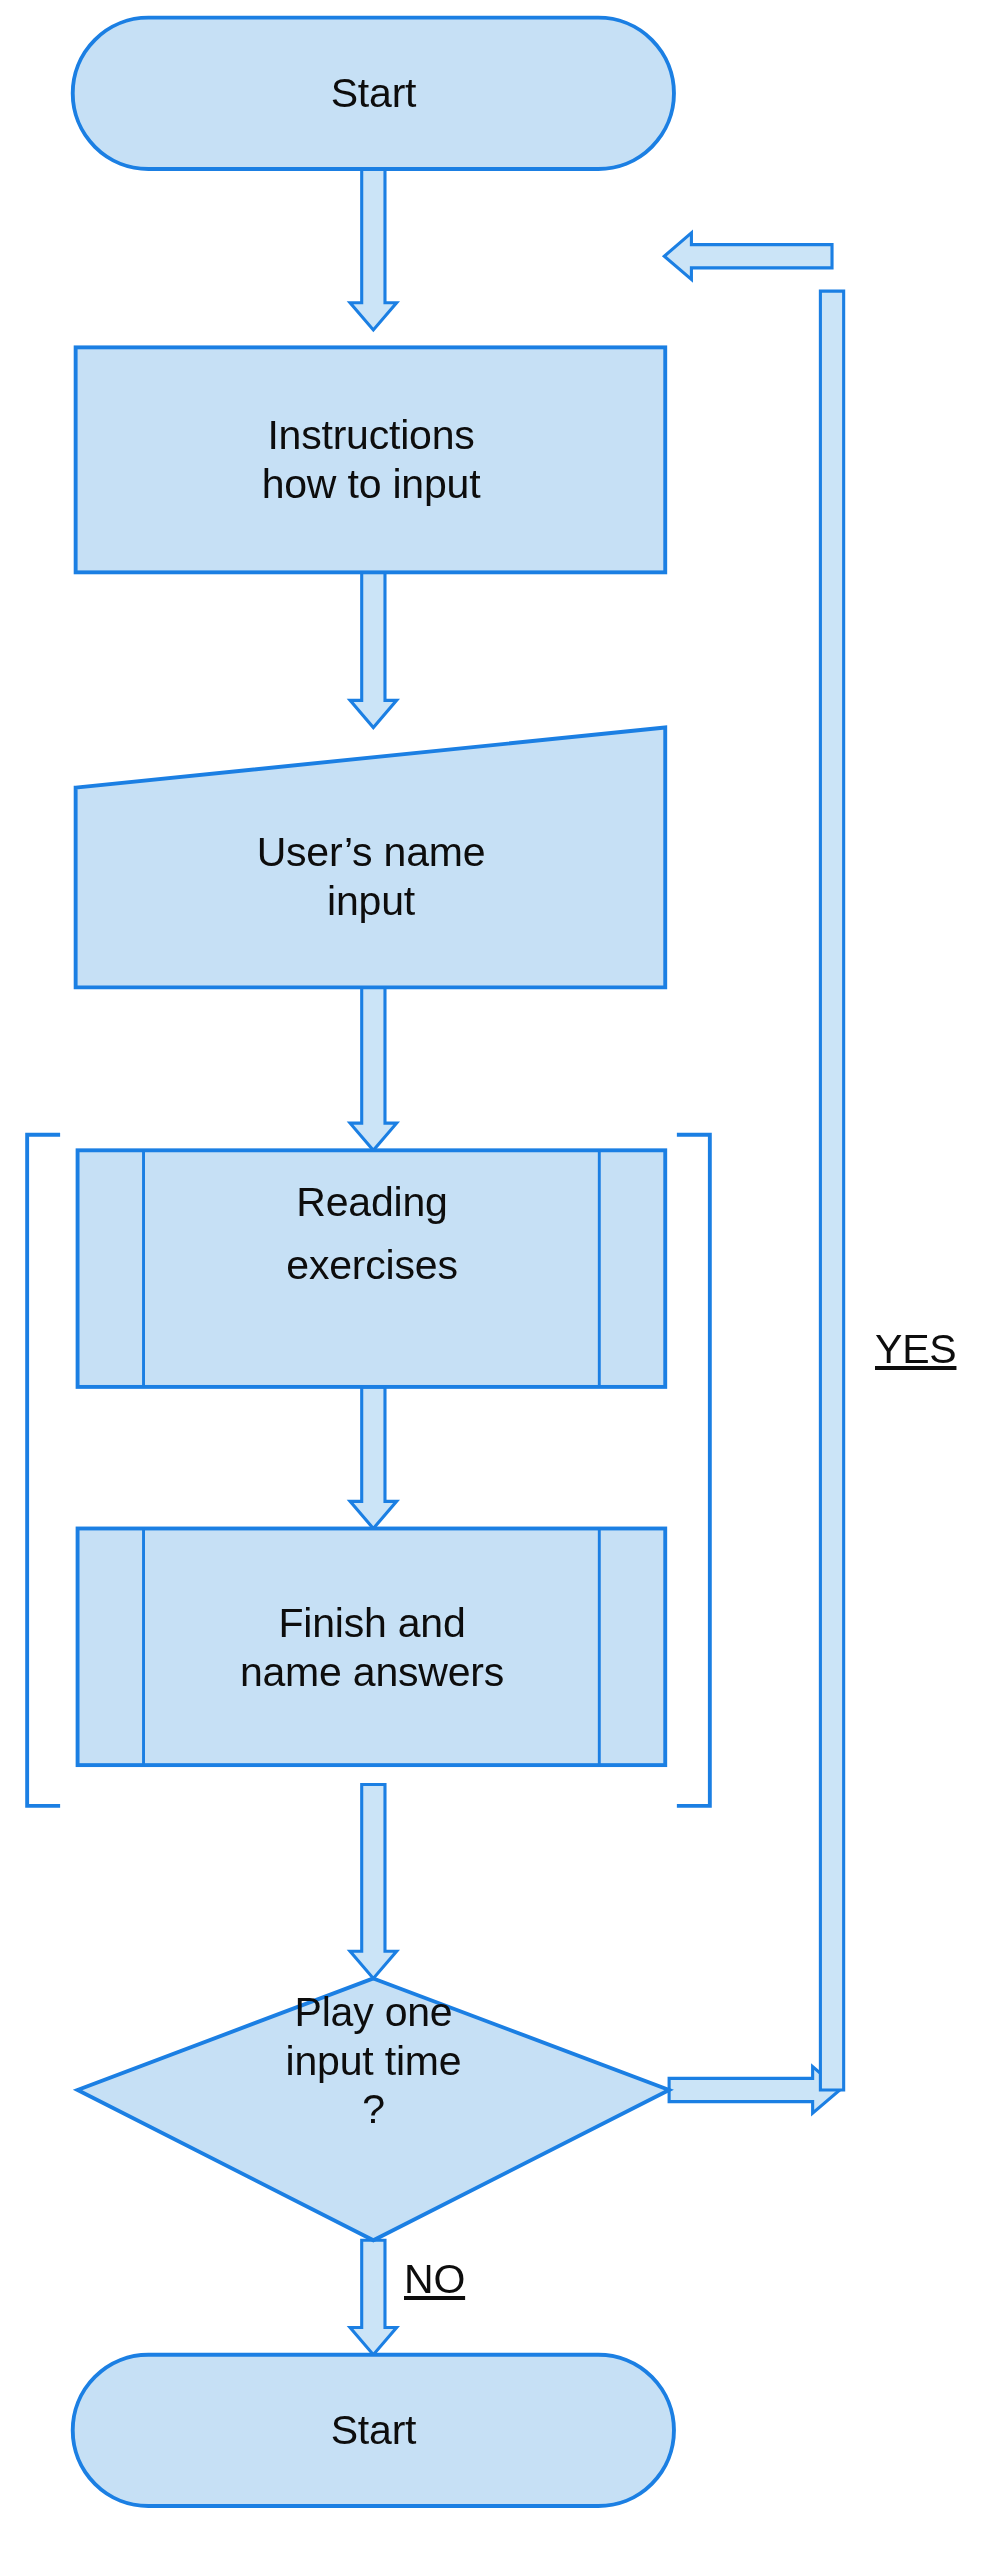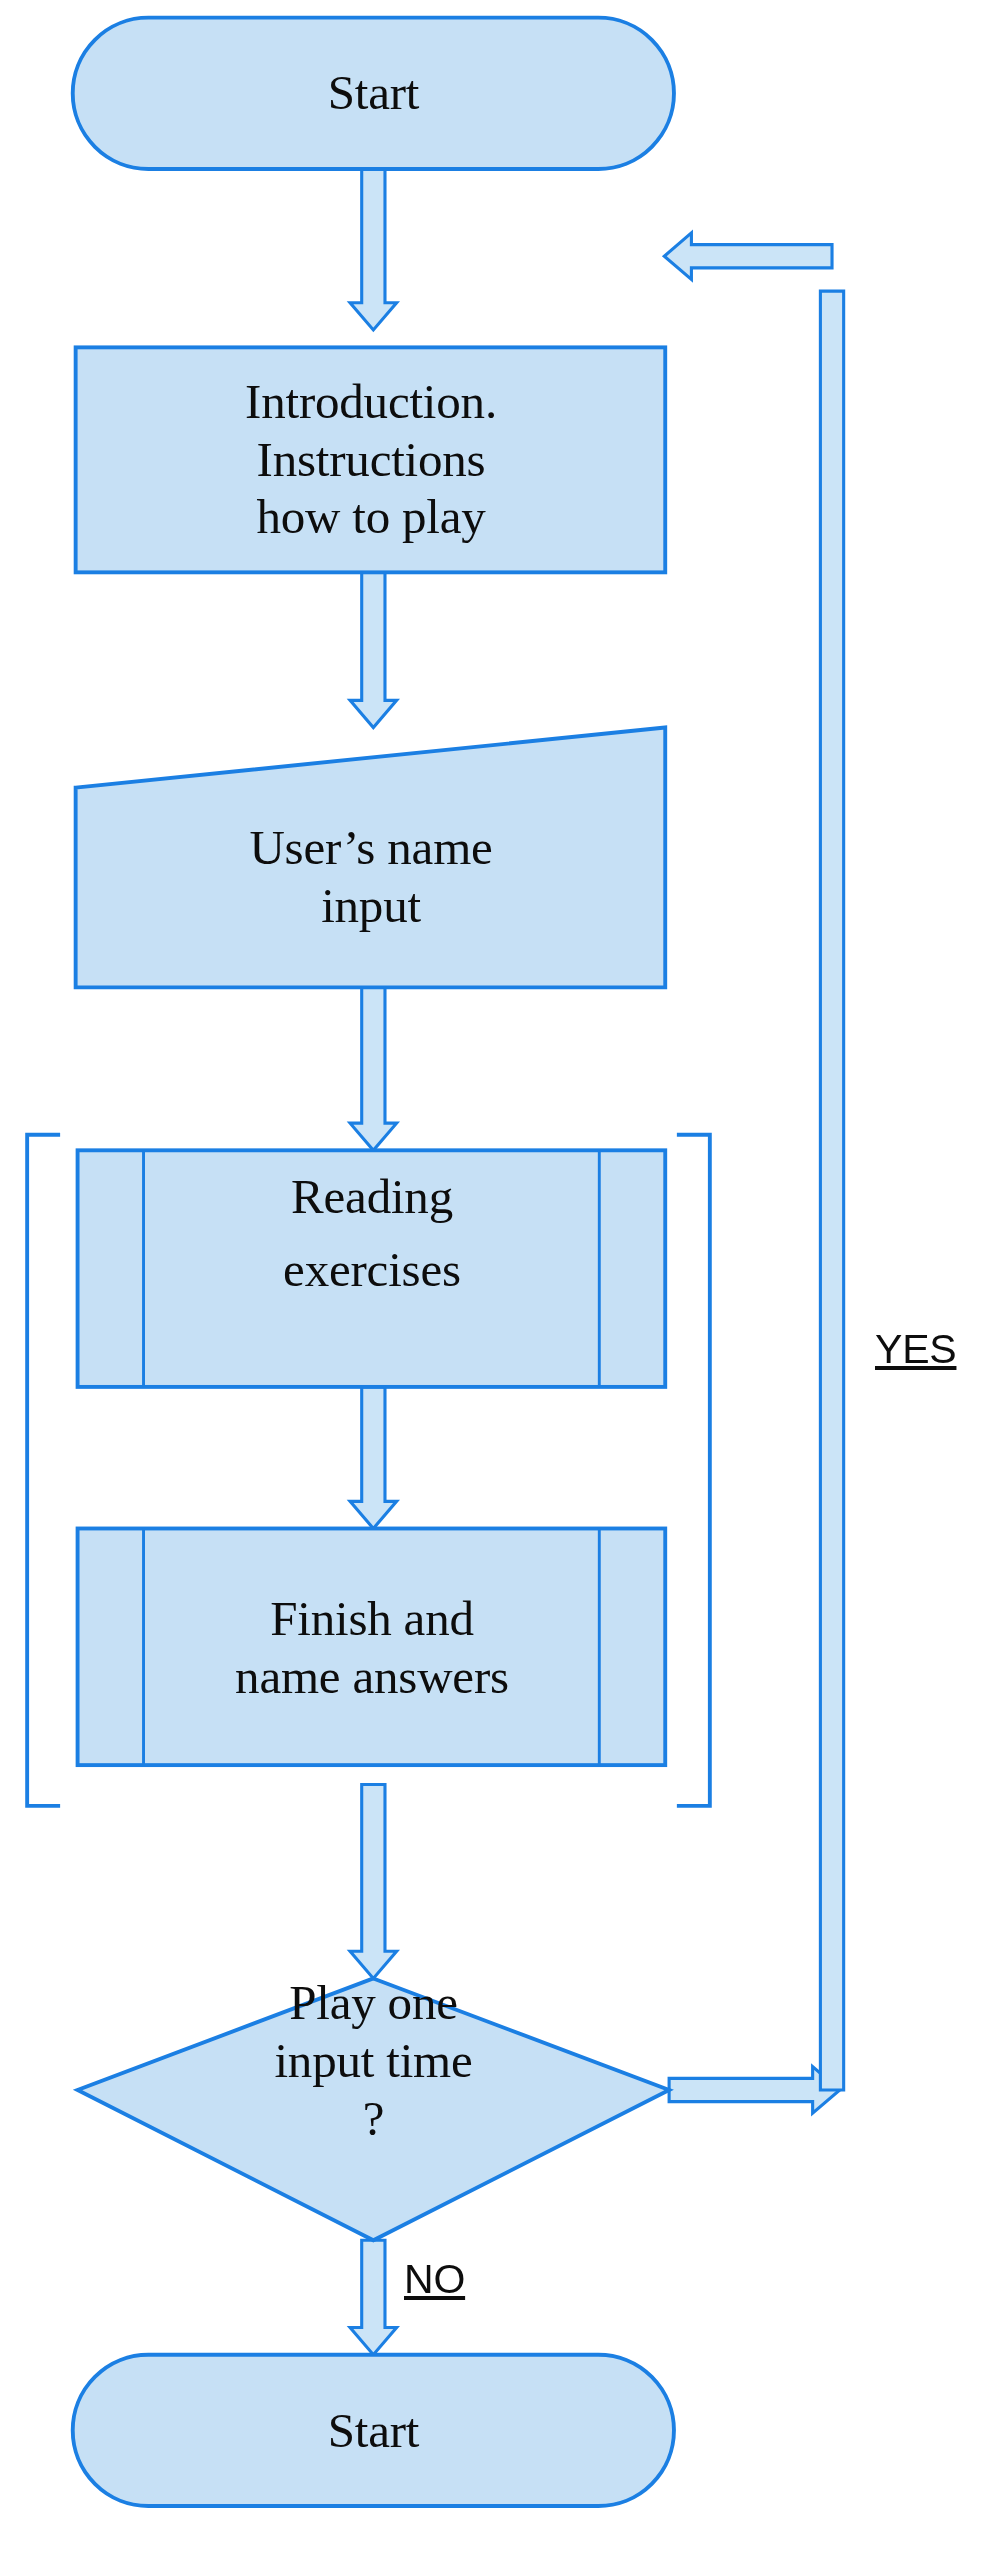--- a/index.html
+++ b/index.html
@@ -25,22 +25,22 @@
     height: 2576px;
   }
   .node-label {
     position: absolute;
     display: flex;
     flex-direction: column;
     align-items: center;
     justify-content: center;
     text-align: right;
     color: #0d0d0d;
-    font-family: Liberation Serif, serif;
-    font-size: 49px;
+    font-family: Liberation Sans, sans-serif;
+    font-size: 41px;
     line-height: 1.18;
     letter-spacing: -0.2px;
     pointer-events: none;
     white-space: pre;
   }
   .edge-label {
     position: absolute;
     color: #0d0d0d;
     font-family: "Liberation Sans", sans-serif;
     font-size: 41px;
@@ -129,23 +129,22 @@
       <rect x="75" y="2428" width="620" height="156" rx="78" ry="78" fill="#c6e0f5" stroke="#1b7fe3" stroke-width="4"></rect>
     </g>
 
   </svg>
 
   <div class="node-label" style="left:73px; top:17.5px; width:601px; height:151px;">
     <span>Start</span>
   </div>
 
   <div class="node-label" style="left:76px; top:347px; width:590px; height:225px;">
-    <span>Introduction.</span>
     <span>Instructions</span>
-    <span>how to play</span>
+    <span>how to input</span>
   </div>
 
   <div class="node-label" style="left:76px; top:766px; width:590px; height:221px;">
     <span>User’s name</span>
     <span>input</span>
   </div>
 
   <div class="node-label" style="left:78px; top:1150px; width:588px; height:167px;gap:15px;">
     <span>Reading</span>
     <span>exercises</span>

